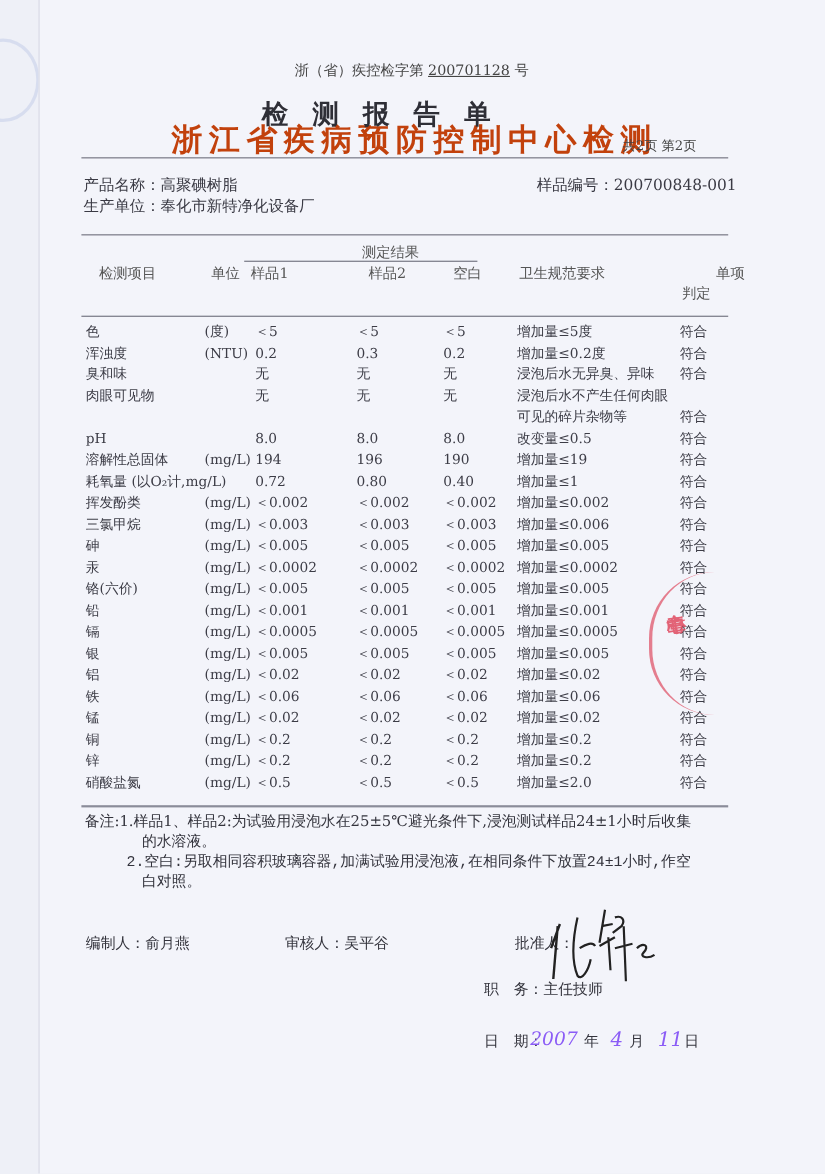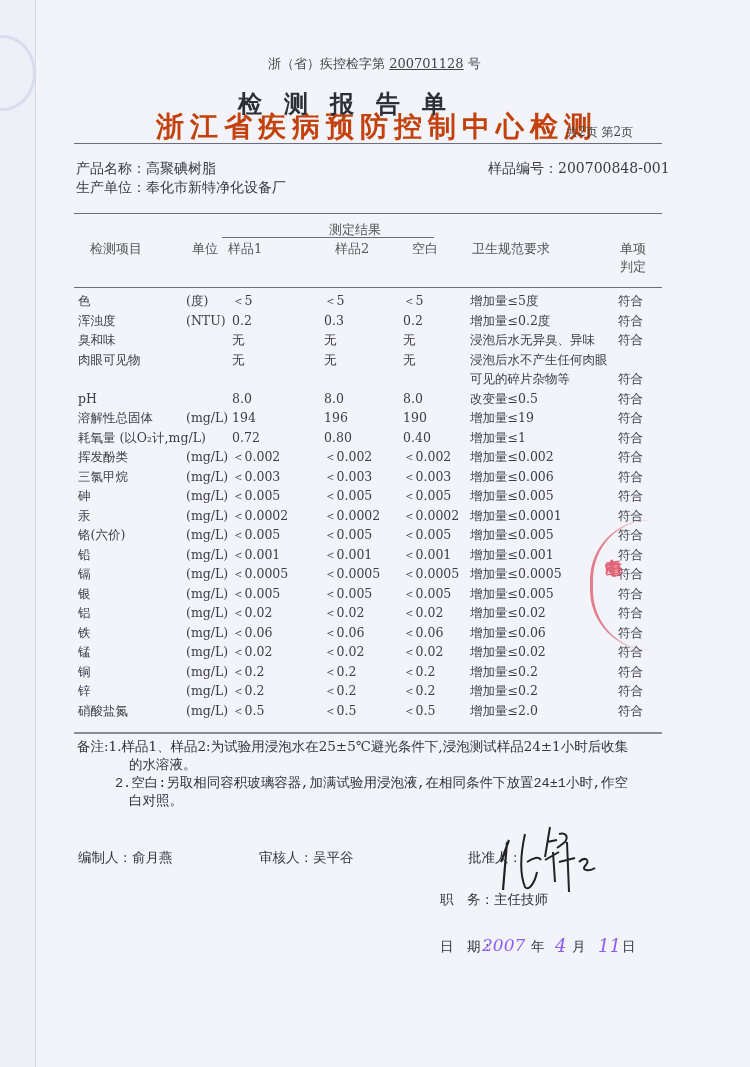--- a/index.html
+++ b/index.html
@@ -70,21 +70,21 @@
 <div class="hr" style="top:213px;"></div>
 
 <div class="abs thead" style="left:317px; top:221px;margin-left:12px;">测定结果</div>
 <div style="position:absolute; left:222px; top:237px; width:212px; height:1px; background:#6b6d7a;"></div>
 <div class="abs thead" style="left:90px; top:240px;">检测项目</div>
 <div class="abs thead" style="left:192px; top:240px;">单位</div>
 <div class="abs thead" style="left:228px; top:240px;">样品1</div>
 <div class="abs thead" style="left:335px; top:240px;">样品2</div>
 <div class="abs thead" style="left:412px; top:240px;">空白</div>
 <div class="abs thead" style="left:472px; top:240px;">卫生规范要求</div>
-<div class="abs thead" style="left:620px; top:240px;text-align:center;">单项</div>
+<div class="abs thead" style="left:651px; top:240px;text-align:center;">单项</div>
 <div class="abs thead" style="left:620px; top:258px;">判定</div>
 
 <div class="hr" style="top:287px;"></div>
 
 <div id="rows">
     <div class="row" style="top: 293px;">
       <span class="c-item">色</span>
       <span class="c-unit">(度)</span>
       <span class="c-s1">＜5</span>
       <span class="c-s2">＜5</span>
@@ -181,21 +181,21 @@
       <span class="c-bl">＜0.005</span>
       <span class="c-req">增加量≤0.005</span>
       <span class="c-res">符合</span>
     </div>
     <div class="row" style="top: 507.5px;">
       <span class="c-item">汞</span>
       <span class="c-unit">(mg/L)</span>
       <span class="c-s1">＜0.0002</span>
       <span class="c-s2">＜0.0002</span>
       <span class="c-bl">＜0.0002</span>
-      <span class="c-req">增加量≤0.0001</span>
+      <span class="c-req">增加量≤0.0002</span>
       <span class="c-res">符合</span>
     </div>
     <div class="row" style="top: 527px;">
       <span class="c-item">铬(六价)</span>
       <span class="c-unit">(mg/L)</span>
       <span class="c-s1">＜0.005</span>
       <span class="c-s2">＜0.005</span>
       <span class="c-bl">＜0.005</span>
       <span class="c-req">增加量≤0.005</span>
       <span class="c-res">符合</span>

